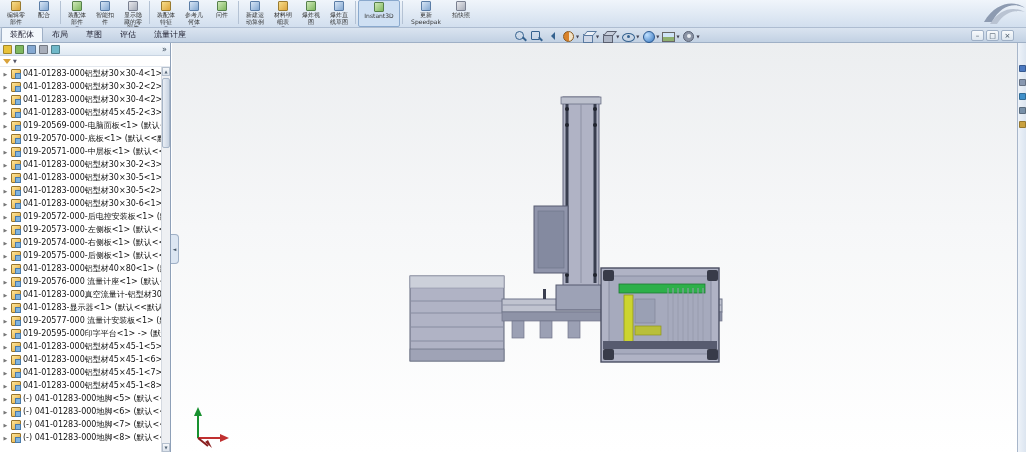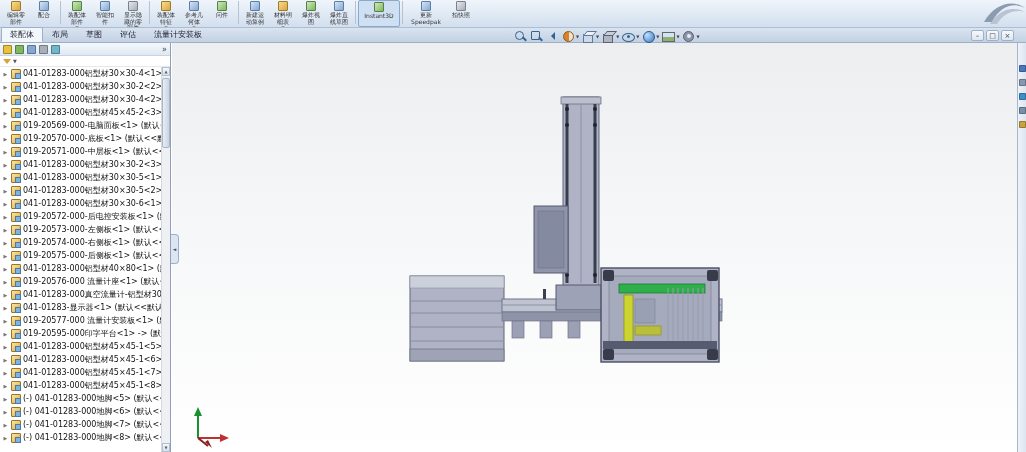--- a/index.html
+++ b/index.html
@@ -207,21 +207,21 @@
     <path d="M4,22 C16,2 34,0 45,8 C34,2 20,6 12,22 Z" fill="#8d9bb1"></path>
     <path d="M10,24 C20,8 34,6 45,12 C36,9 24,12 17,24 Z" fill="#b9c3d2"></path>
   </svg>
 
   <div class="tabband">
     <span style="display:flex;align-items:center;">
         <span class="tab active">装配体</span>
         <span class="tab">布局</span>
         <span class="tab">草图</span>
         <span class="tab">评估</span>
-        <span class="tab">流量计安装板</span>
+        <span class="tab">流量计座</span>
       </span>
   </div>
 
   <div class="headsup">
       <span class="hgroup">
         <span class="hi hi-zoom-fit"></span>
       </span>
       <span class="hgroup">
         <span class="hi hi-zoom-area"></span>
       </span>

